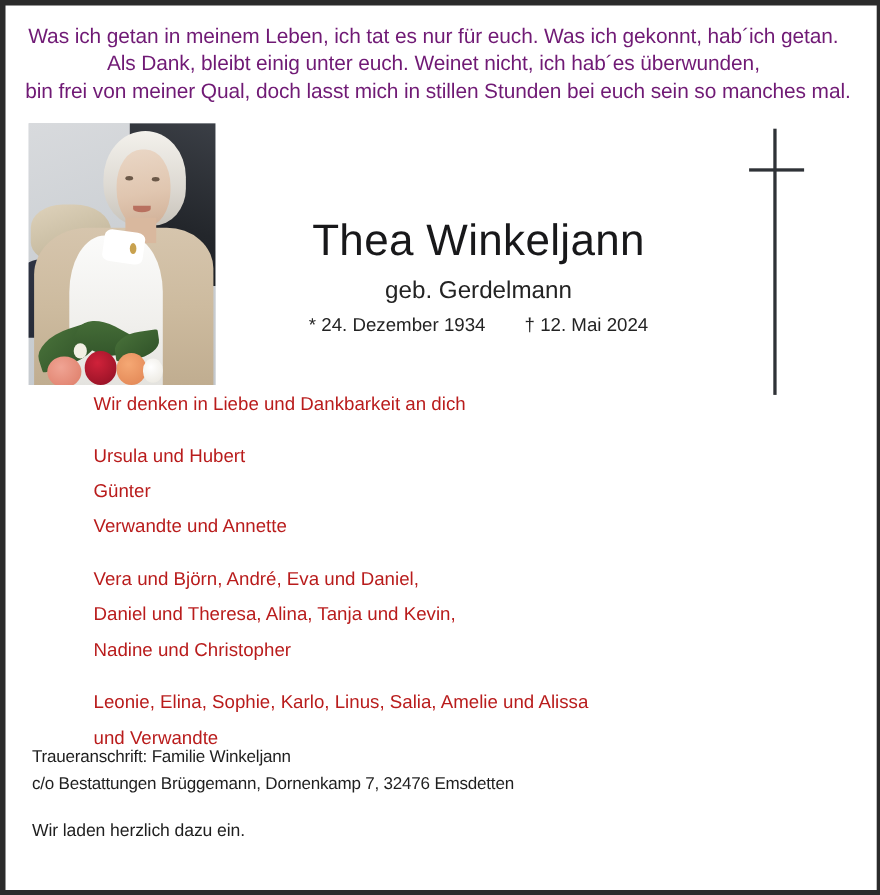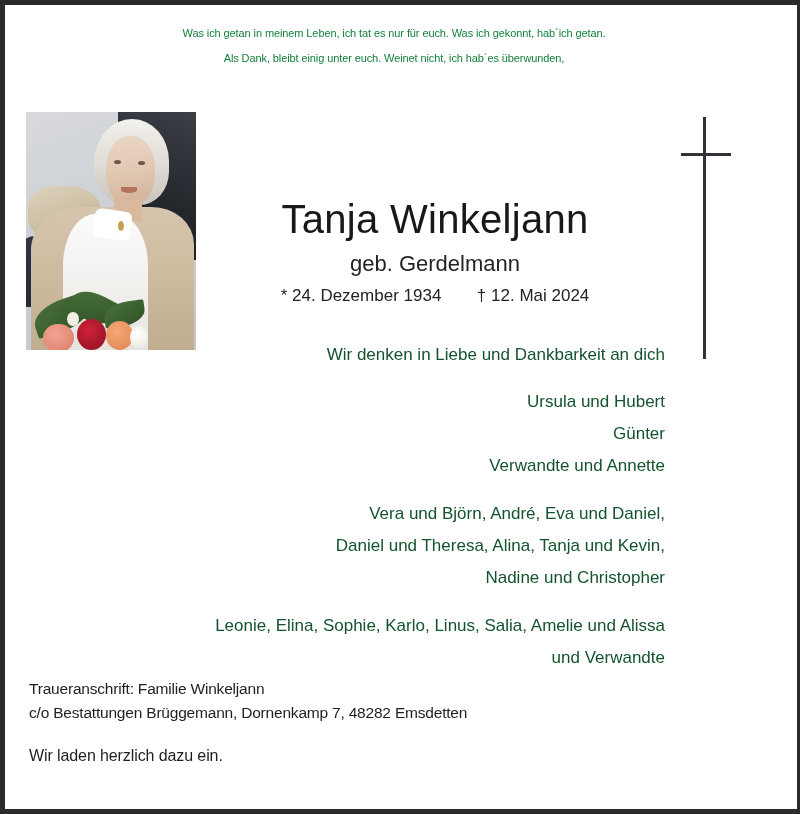--- a/index.html
+++ b/index.html
@@ -24,23 +24,23 @@
     border-top: 5px solid #2b2b2b;
     border-left: 5px solid #2b2b2b;
     border-right: 3px solid #2b2b2b;
     border-bottom: 5px solid #2b2b2b;
   }
 
   
   .poem {
     text-align: center;
     padding: 16px 32px 0 18px;
-    font-size: 11px;
+    font-size: 19px;
     line-height: 25px;
-    color: #15803d;
+    color: #701a75;
     letter-spacing: -0.1px;
   }
   .poem-line { white-space: nowrap; }
 
   
   .photo-frame {
     position: absolute;
     left: 21px;
     top: 107px;
     width: 170px;
@@ -172,26 +172,26 @@
     line-height: 26px;
     margin-top: 6px;
     color: #232323;
   }
   .dates .gap { display: inline-block; width: 26px; }
 
   
   .family {
     position: absolute;
     left: 80px;
-    top: 337px;
+    top: 350px;
     width: 580px;
-    text-align: right;
+    text-align: left;
     font-size: 17px;
     line-height: 26px;
-    color: #14532d;
+    color: #b91c1c;
   }
   .memorial-line { margin-bottom: 18px; }
   .fam-group { margin-bottom: 16px; }
   .fam-line { line-height: 32px; }
 
   
   .address {
     position: absolute;
     left: 24px;
     top: 672px;
@@ -215,20 +215,21 @@
   .funeral .last { text-align: left; }
 </style>
 </head>
 <body>
 
 <div id="notice">
 
   <div class="poem">
     <div class="poem-line">Was ich getan in meinem Leben, ich tat es nur für euch. Was ich gekonnt, hab´ich getan.</div>
     <div class="poem-line">Als Dank, bleibt einig unter euch. Weinet nicht, ich hab´es überwunden,</div>
+    <div class="poem-line">bin frei von meiner Qual, doch lasst mich in stillen Stunden bei euch sein so manches mal.</div>
   </div>
 
   <div class="photo-frame">
     <div class="photo-canvas">
       <div class="ph-wall"></div>
       <div class="ph-darksofa"></div>
       <div class="ph-sofaback"></div>
       <div class="ph-pillow"></div>
       <div class="ph-cardigan"></div>
       <div class="ph-blouse"></div>
@@ -250,21 +251,21 @@
       <div class="ph-flower wh"></div>
     </div>
   </div>
 
   <div class="cross">
     <div class="cross-v"></div>
     <div class="cross-h"></div>
   </div>
 
   <div class="center-block">
-    <div class="deceased-name">Tanja Winkeljann</div>
+    <div class="deceased-name">Thea Winkeljann</div>
     <div class="maiden-name">geb. Gerdelmann</div>
     <div class="dates">
       <span>*</span>
       <span>24. Dezember 1934</span>
       <span class="gap"></span>
       <span>†</span>
       <span>12. Mai 2024</span>
     </div>
   </div>
 
@@ -284,20 +285,20 @@
     </div>
 
     <div class="fam-group">
       <div class="fam-line">Leonie, Elina, Sophie, Karlo, Linus, Salia, Amelie und Alissa</div>
       <div class="fam-line">und Verwandte</div>
     </div>
   </div>
 
   <div class="address">
     <div>Traueranschrift: Familie Winkeljann</div>
-    <div>c/o Bestattungen Brüggemann, Dornenkamp 7, 48282 Emsdetten</div>
+    <div>c/o Bestattungen Brüggemann, Dornenkamp 7, 32476 Emsdetten</div>
   </div>
 
   <div class="funeral">
     <div class="last">Wir laden herzlich dazu ein.</div>
   </div>
 
 </div>
 
 </body></html>

